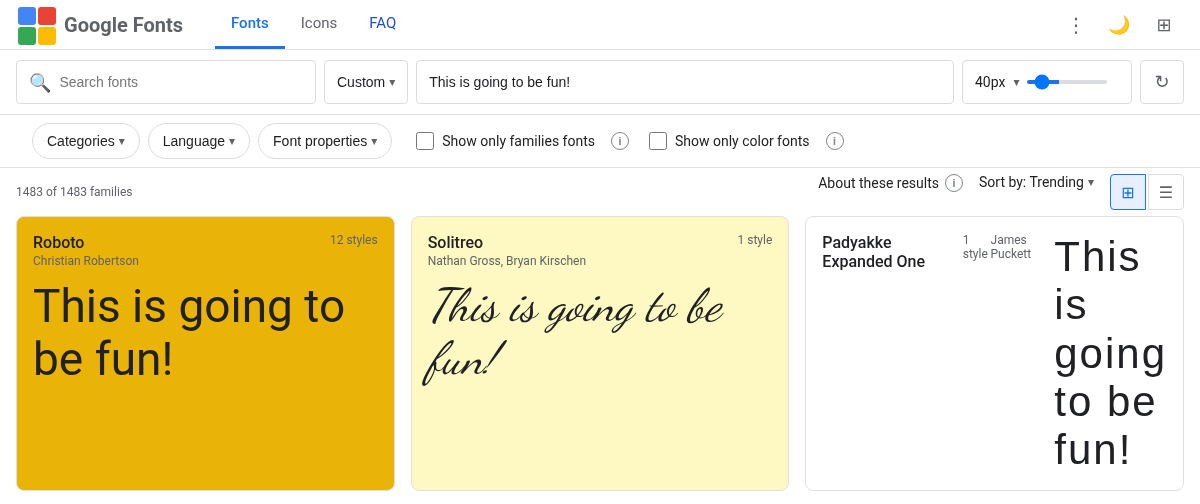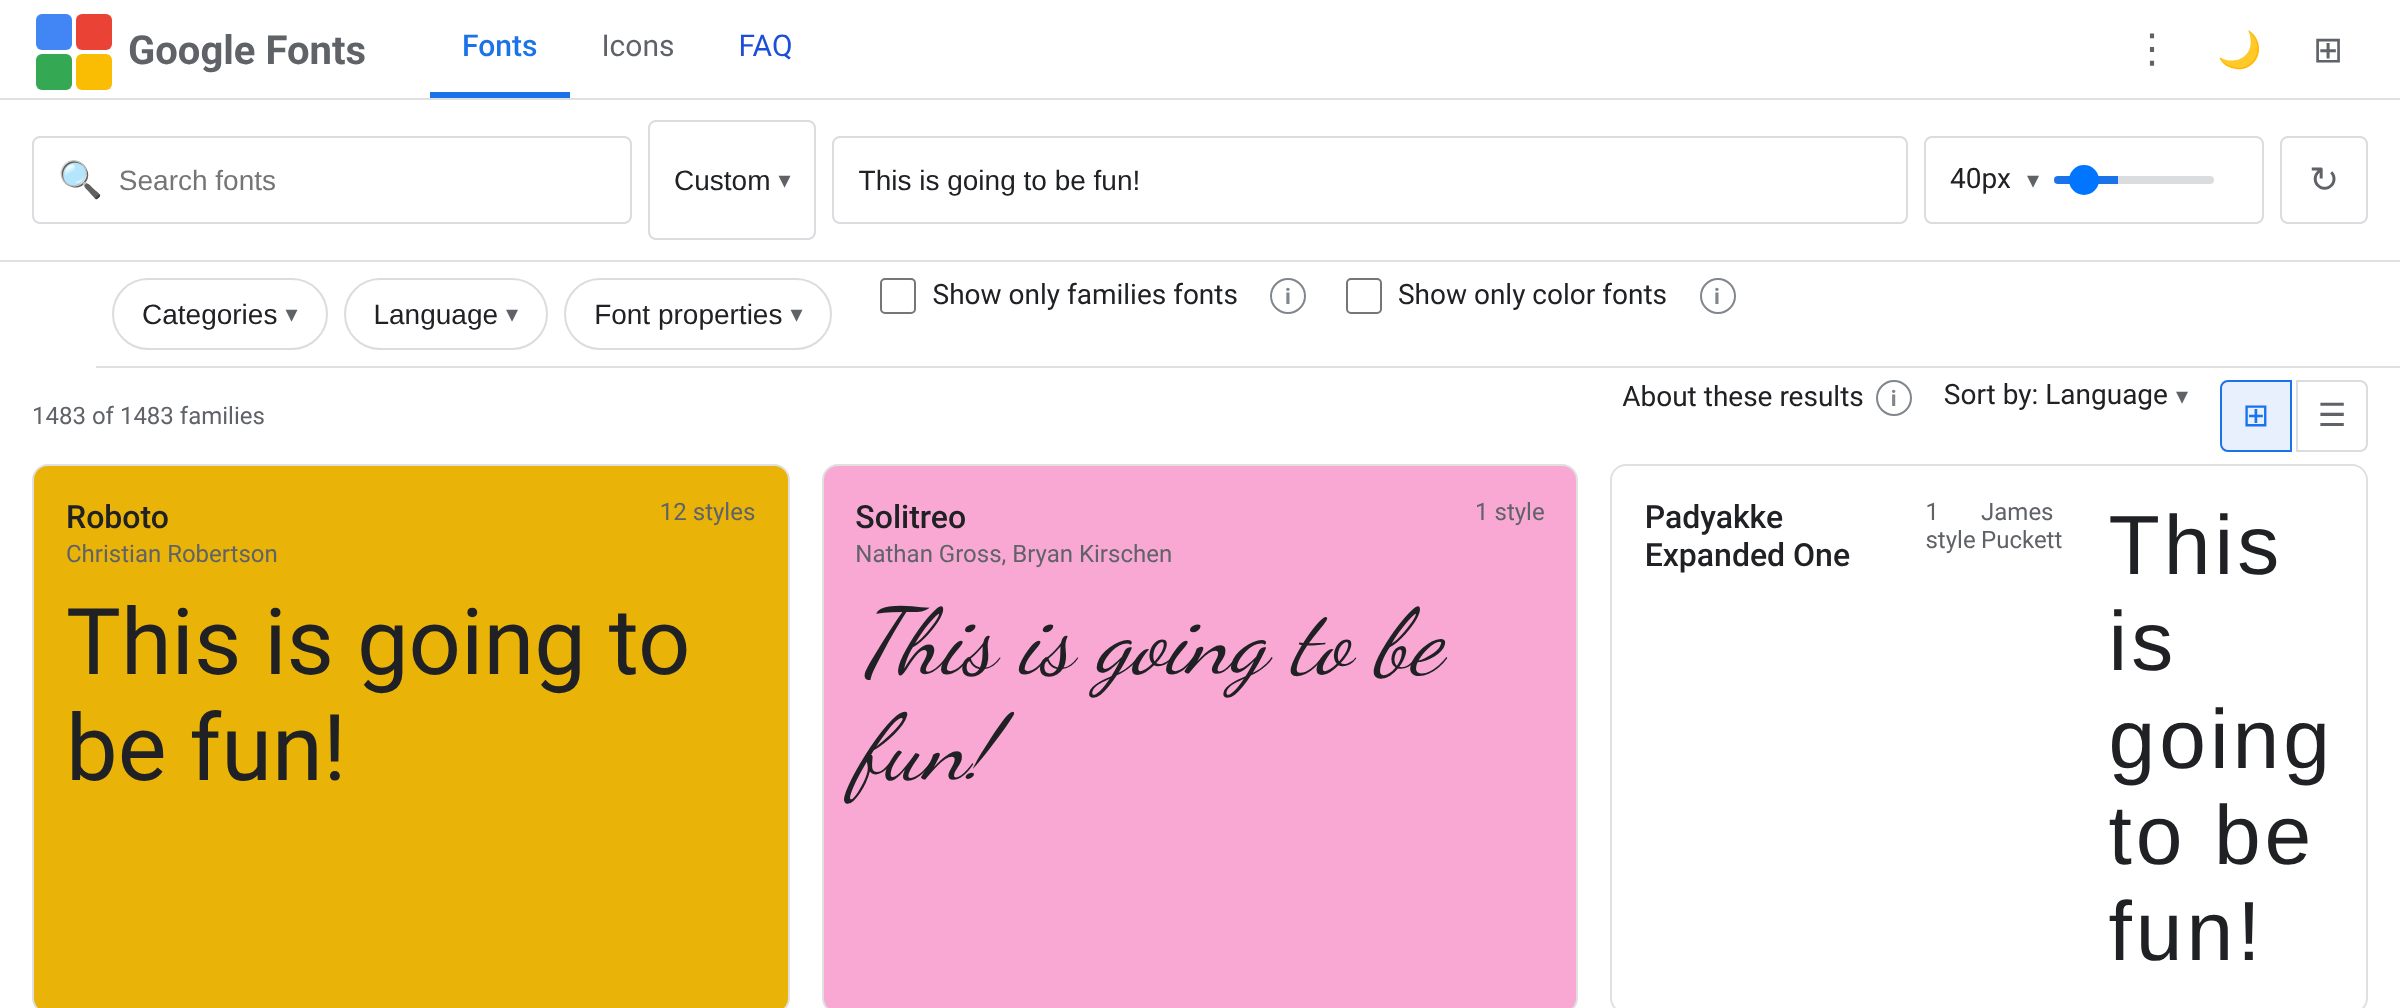--- a/index.html
+++ b/index.html
@@ -34,34 +34,34 @@
     <button style="width:40px;height:40px;border-radius:50%;border:none;background:transparent;cursor:pointer;display:flex;align-items:center;justify-content:center;color:#5f6368;font-size:18px;">🌙</button>
     <button style="width:40px;height:40px;border-radius:50%;border:none;background:transparent;cursor:pointer;display:flex;align-items:center;justify-content:center;color:#5f6368;font-size:18px;">⊞</button>
   </div>
 </nav>
 
 <div style="display:flex;align-items:center;padding:10px 16px;gap:8px;border-bottom:1px solid #e0e0e0;">
   <div style="display:flex;align-items:center;border:1px solid #dadce0;border-radius:4px;padding:0 12px;height:44px;width:300px;background:#fff;gap:8px;">
     <span style="color:#5f6368;font-size:18px;">🔍</span>
     <input type="text" style="border: none; outline: none; font-size: 14px; color: rgb(32, 33, 36); width: 220px;" placeholder="Search fonts">
   </div>
-  <button style="display:flex;align-items:center;height:60px;padding:0 12px;border:1px solid #dadce0;border-radius:4px;background:#fff;cursor:pointer;font-size:14px;color:#202124;gap:4px;">
+  <button style="display:flex;align-items:center;height:44px;padding:0 12px;border:1px solid #dadce0;border-radius:4px;background:#fff;cursor:pointer;font-size:14px;color:#202124;gap:4px;">
     <span>Custom</span>
     <span style="font-size:12px;color:#5f6368;">▾</span>
   </button>
   <input type="text" style="flex: 1 1 0%; border: 1px solid rgb(218, 220, 224); border-radius: 4px; height: 44px; padding: 0px 12px; font-size: 14px; color: rgb(32, 33, 36); outline: none;" value="This is going to be fun!">
   <div style="display:flex;align-items:center;gap:8px;border:1px solid #dadce0;border-radius:4px;height:44px;padding:0 12px;min-width:170px;">
     <span style="font-size:14px;color:#202124;white-space:nowrap;">40px</span>
     <span style="font-size:12px;color:#5f6368;">▾</span>
     <input type="range" min="8" max="300" value="40" style="appearance: none; width: 80px; height: 4px; border-radius: 2px; background: linear-gradient(to right, rgb(26, 115, 232) 40%, rgb(218, 220, 224) 40%); outline: none; cursor: pointer;">
   </div>
   <button style="width:44px;height:44px;border-radius:4px;border:1px solid #dadce0;background:#fff;cursor:pointer;display:flex;align-items:center;justify-content:center;color:#5f6368;font-size:18px;">↻</button>
 </div>
 
-<div style="display:flex;align-items:flex-start;padding:8px 8px;gap:8px;border-bottom:1px solid #e0e0e0;margin-left:48px;">
+<div style="display:flex;align-items:center;padding:8px 32px;gap:8px;border-bottom:1px solid #e0e0e0;">
   <button style="display:flex;align-items:center;height:36px;padding:0 14px;border:1px solid #dadce0;border-radius:20px;background:#fff;cursor:pointer;font-size:14px;color:#202124;gap:4px;">
     <span>Categories</span>
     <span style="font-size:12px;color:#5f6368;">▾</span>
   </button>
   <button style="display:flex;align-items:center;height:36px;padding:0 14px;border:1px solid #dadce0;border-radius:20px;background:#fff;cursor:pointer;font-size:14px;color:#202124;gap:4px;">
     <span>Language</span>
     <span style="font-size:12px;color:#5f6368;">▾</span>
   </button>
   <button style="display:flex;align-items:center;height:36px;padding:0 14px;border:1px solid #dadce0;border-radius:20px;background:#fff;cursor:pointer;font-size:14px;color:#202124;gap:4px;">
     <span>Font properties</span>
@@ -80,21 +80,21 @@
 </div>
 
 <div style="display:flex;align-items:center;padding:6px 16px;justify-content:space-between;">
   <span style="font-size:12px;color:#5f6368;">1483 of 1483 families</span>
   <div style="display:flex;align-items:flex-start;gap:16px;">
     <div style="display:flex;align-items:center;gap:6px;font-size:14px;color:#202124;">
       <span>About these results</span>
       <span style="width:18px;height:18px;border-radius:50%;border:1.5px solid #80868b;color:#80868b;display:flex;align-items:center;justify-content:center;font-size:11px;font-weight:bold;cursor:pointer;">i</span>
     </div>
     <div style="display:flex;align-items:center;gap:4px;font-size:14px;color:#202124;cursor:pointer;">
-      <span>Sort by: Language</span>
+      <span>Sort by: Trending</span>
       <span style="font-size:12px;color:#5f6368;">▾</span>
     </div>
     <div style="display:flex;gap:2px;">
       <button style="width:36px;height:36px;border-radius:4px 0 0 4px;border:1px solid #1a73e8;background:#e8f0fe;cursor:pointer;display:flex;align-items:center;justify-content:center;color:#1a73e8;font-size:16px;">⊞</button>
       <button style="width:36px;height:36px;border-radius:0 4px 4px 0;border:1px solid #dadce0;background:#fff;cursor:pointer;display:flex;align-items:center;justify-content:center;color:#5f6368;font-size:16px;">☰</button>
     </div>
   </div>
 </div>
 
 <div style="display:flex;padding:0 16px;gap:16px;">
@@ -103,21 +103,21 @@
     <div style="display:flex;justify-content:space-between;align-items:flex-start;margin-bottom:2px;">
       <span style="font-size:16px;font-weight:500;color:#202124;">Roboto</span>
       <span style="font-size:12px;color:#5f6368;">12 styles</span>
     </div>
     <div style="font-size:12px;color:#5f6368;margin-bottom:12px;">Christian Robertson</div>
     <div style="flex:1;">
       <div style="font-family:'Roboto',Arial,sans-serif;font-size:46px;font-weight:400;color:#202124;line-height:1.15;">This is going to be fun!</div>
     </div>
   </div>
 
-  <div style="flex:1;border:1px solid #e0e0e0;border-radius:8px;padding:16px;min-height:250px;display:flex;flex-direction:column;background:#f9a8d4;cursor:pointer;">
+  <div style="flex:1;border:1px solid #e0e0e0;border-radius:8px;padding:16px;min-height:250px;display:flex;flex-direction:column;background:#fef9c3;cursor:pointer;">
     <div style="display:flex;justify-content:space-between;align-items:flex-start;margin-bottom:2px;">
       <span style="font-size:16px;font-weight:500;color:#202124;">Solitreo</span>
       <span style="font-size:12px;color:#5f6368;">1 style</span>
     </div>
     <div style="font-size:12px;color:#5f6368;margin-bottom:12px;">Nathan Gross, Bryan Kirschen</div>
     <div style="flex:1;">
       <div style="font-family:'Dancing Script','Brush Script MT',cursive;font-size:46px;font-style:italic;font-weight:300;color:#202124;line-height:1.15;">This is going to be fun!</div>
     </div>
   </div>
 

